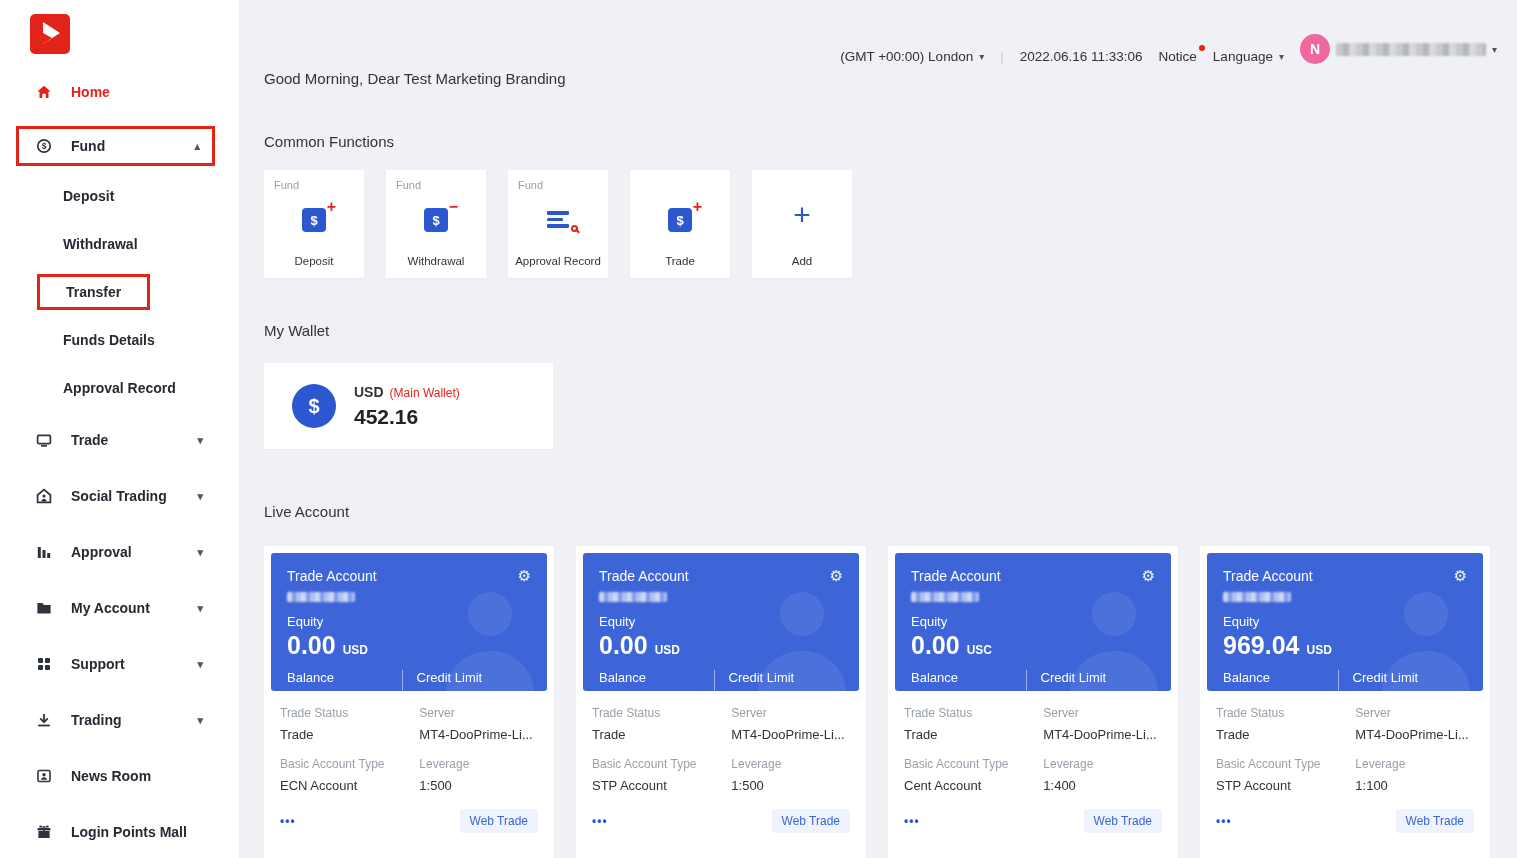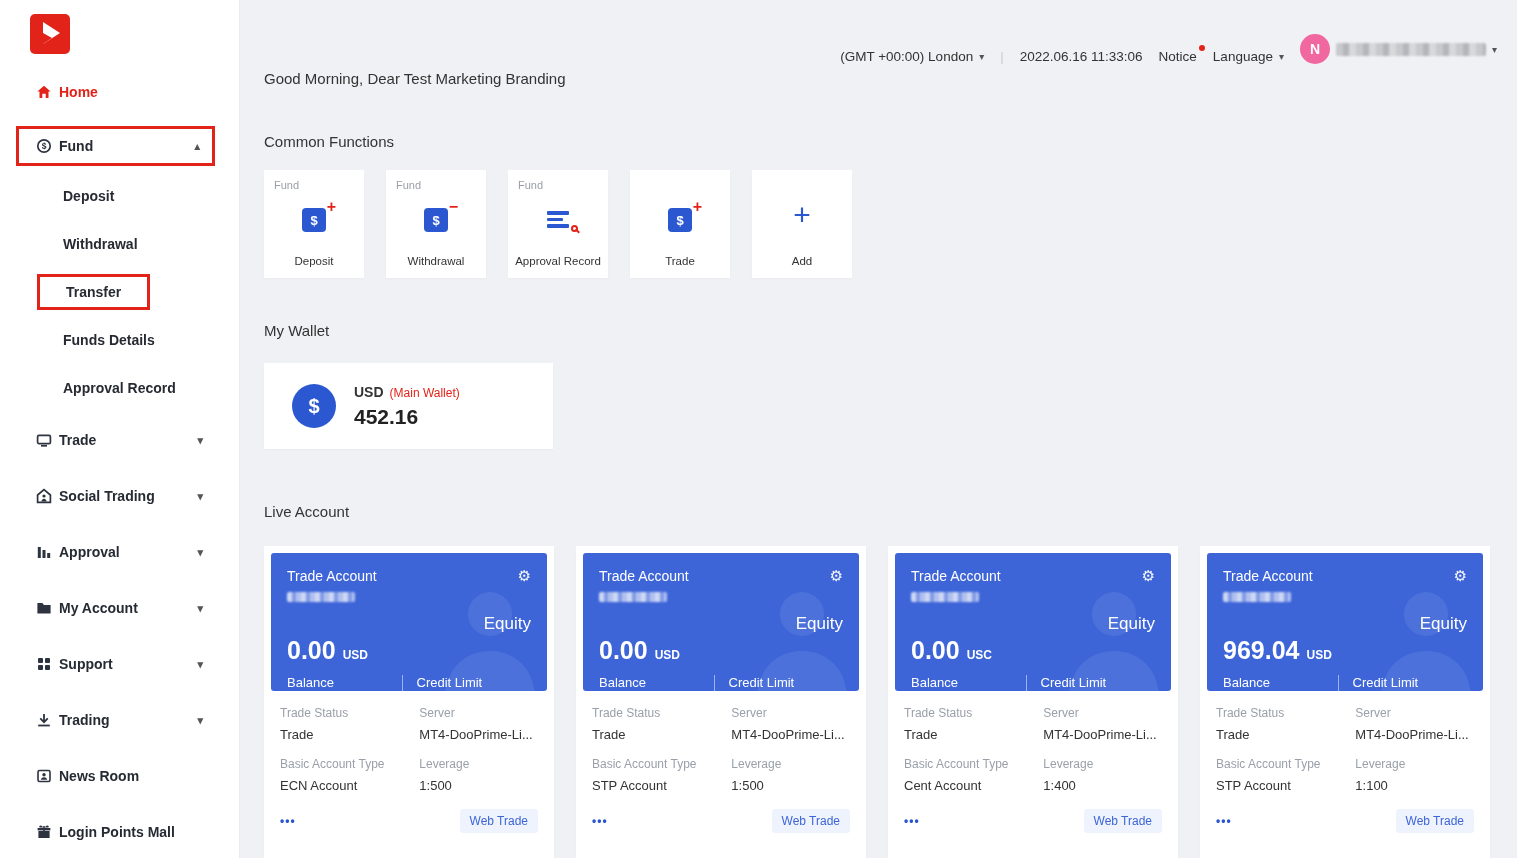--- a/index.html
+++ b/index.html
@@ -3,21 +3,21 @@
 <meta charset="utf-8">
 <style>
   * { margin:0; padding:0; box-sizing:border-box; }
   body { font-family:"Liberation Sans", sans-serif; background:#fff; }
   .app { width:1517px; height:858px; display:flex; overflow:hidden; background:#fff; }
 
   
   .sidebar { width:240px; min-width:240px; background:#fff; border-right:1px solid #ececec; height:100%; }
   .logo { padding:14px 0 4px 30px; }
   .logo svg { width:40px; height:40px; display:block; }
-  .nav-item { display:flex; align-items:center; height:44px; margin:12px 24px 0 0; padding-left:36px; gap:6px;
+  .nav-item { display:flex; align-items:center; height:44px; margin:12px 24px 0 0; padding-left:36px; gap:18px;
               font-size:14px; font-weight:700; color:#262a33; cursor:pointer; }
   .nav-icon { width:17px; height:17px; display:flex; align-items:center; color:#2e3340; flex-shrink:0; }
   .nav-icon svg { width:16px; height:16px; }
   .nav-item.home, .nav-item.home .nav-icon { color:#e2231a; }
   .chevron { margin-left:auto; margin-right:12px; font-size:11px; color:#555; }
   .nav-item.framed { border:3px solid #e2231a; margin-left:16px; margin-right:24px; padding-left:17px; height:40px; }
   .sub-item { height:36px; margin-top:12px; display:flex; align-items:center; padding-left:63px;
               font-size:14px; font-weight:700; color:#262a33; cursor:pointer; }
   .sub-item .frame { border:3px solid #e2231a; padding:7px 26px; margin-left:-26px; }
 
@@ -73,21 +73,21 @@
   .la-row { display:flex; gap:22px; margin-top:26px; }
   .la-card { width:290px; background:#fff; padding:7px; height:352px; box-shadow:0 1px 2px rgba(0,0,0,.03); }
   .la-head { background:#3d65d8; border-radius:3px; padding:14px 16px 0; height:138px; position:relative;
              color:#fff; overflow:hidden; }
   .la-title-row { display:flex; justify-content:space-between; align-items:center; }
   .la-title { font-size:14px; }
   .gear { font-size:15px; cursor:pointer; color:rgba(255,255,255,.95); }
   .blur-acct { width:68px; height:10px; margin-top:7px; border-radius:2px;
                background:repeating-linear-gradient(90deg,rgba(255,255,255,.75) 0 5px,rgba(255,255,255,.35) 5px 9px,rgba(255,255,255,.6) 9px 14px);
                filter:blur(1px); }
-  .eq-label { margin-top:12px; font-size:17px;text-align:right; }
+  .eq-label { margin-top:12px; font-size:13px; }
   .eq-row { display:flex; align-items:baseline; gap:7px; margin-top:2px; }
   .eq-val { font-size:25px; font-weight:700; }
   .eq-cur { font-size:12px; font-weight:700; }
   .bc-row { display:flex; margin-top:10px; position:relative; z-index:1; }
   .bc-col { flex:1; }
   .bc-col:last-child { padding-left:14px; }
   .bc-div { width:1px; background:rgba(255,255,255,.5); }
   .bc-label { font-size:13px; }
   .bc-val { font-size:13px; font-weight:600; margin-top:5px; }
   .watermark { position:absolute; right:2px; bottom:-8px; opacity:.08; fill:#fff; }

